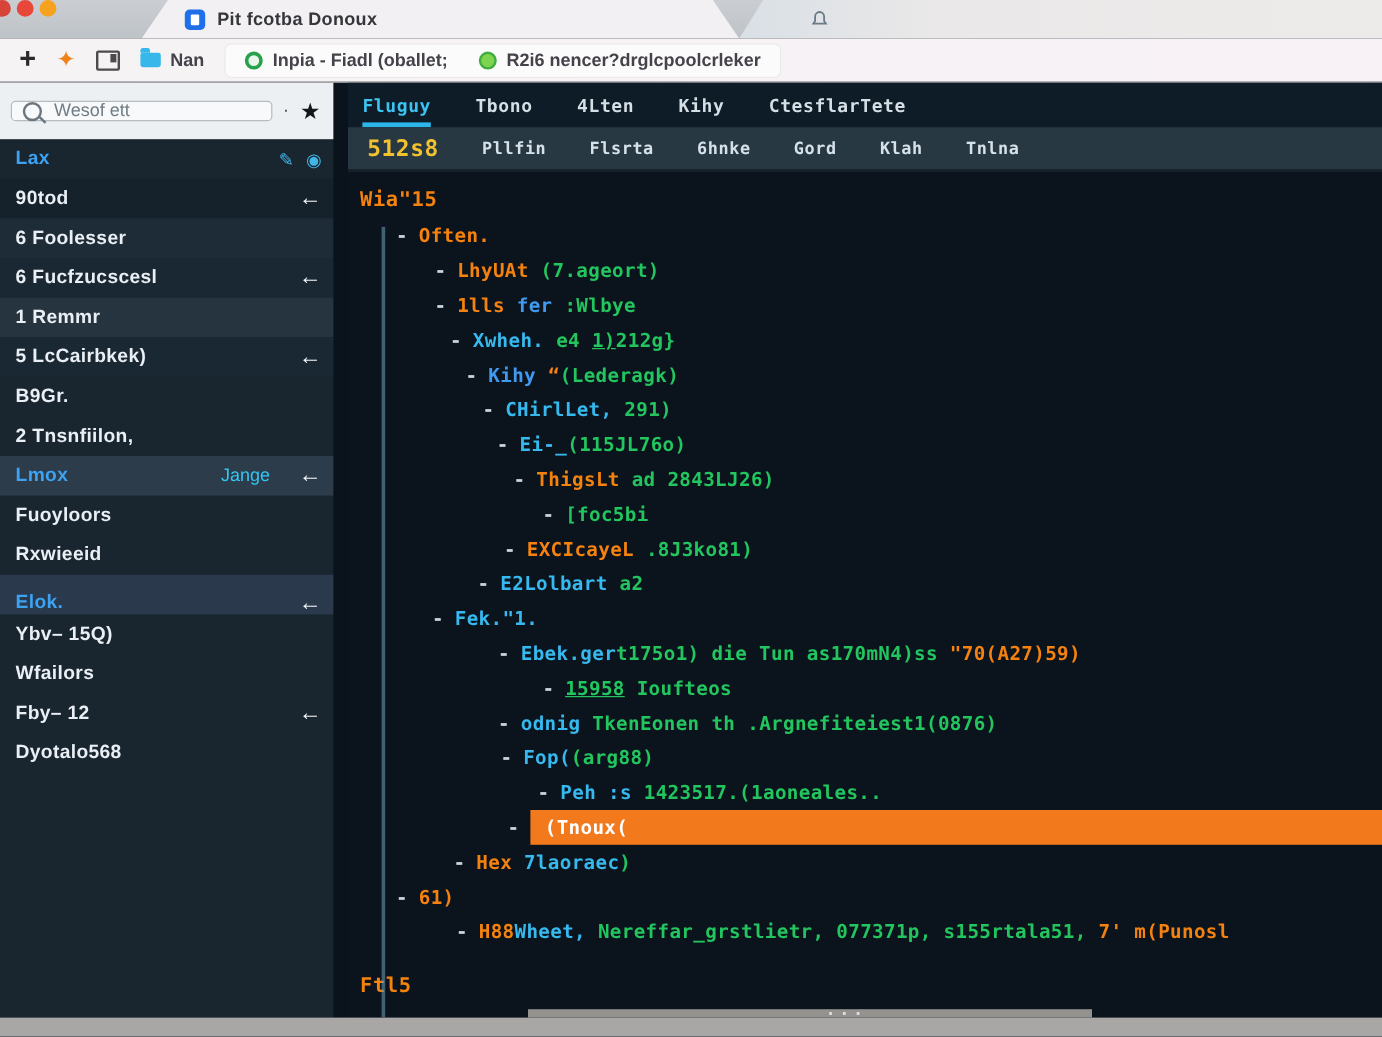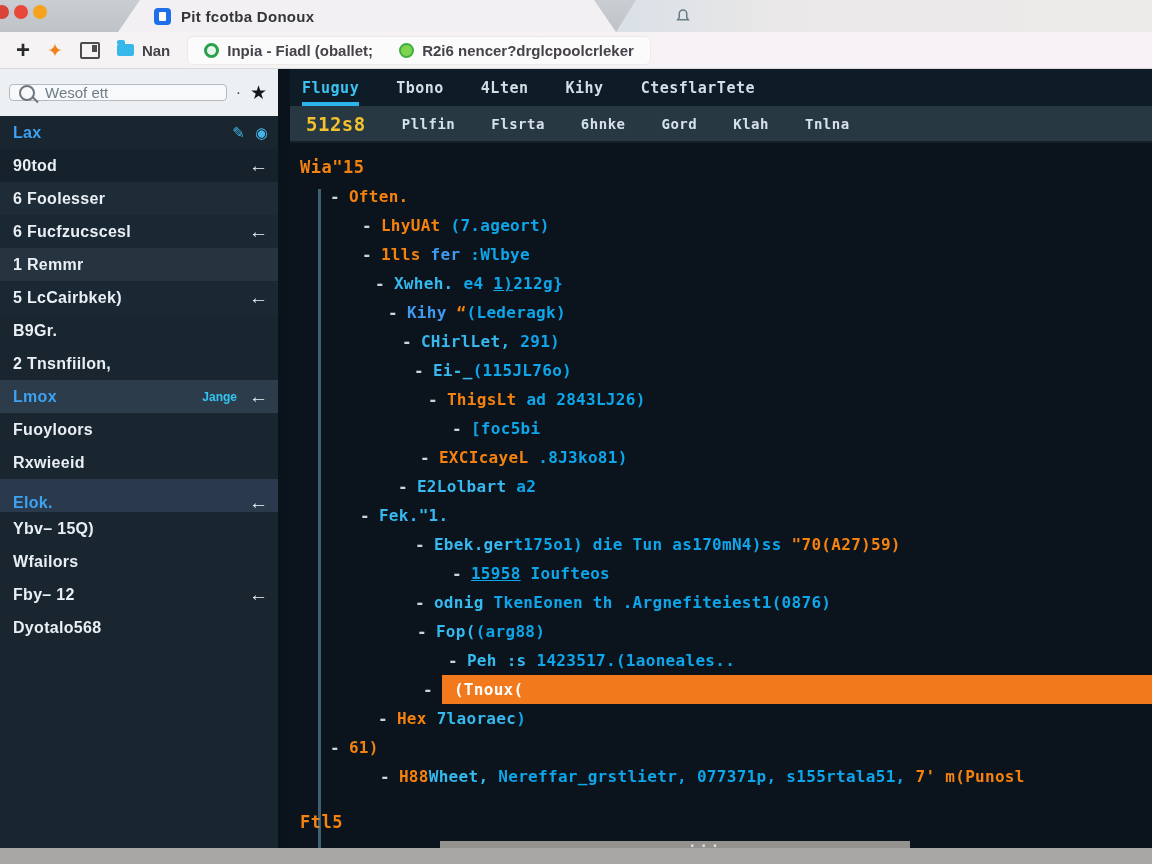--- a/index.html
+++ b/index.html
@@ -1,20 +1,20 @@
 <!DOCTYPE html>
 <html><head>
 <meta charset="utf-8">
 <style>
   html,body{margin:0;padding:0;}
   body{width:1152px;height:864px;overflow:hidden;position:relative;background:#0b141d;
        font-family:"Liberation Sans",sans-serif;}
 
   
-  .chrome-tabs{height:32px;background:linear-gradient(#caced3,#bec3c8);display:flex;align-items:center;}
+  .chrome-tabs{height:32px;background:linear-gradient(#caced3,#bec3c8);display:flex;align-items:flex-start;}
   .traffic{display:flex;gap:5px;align-items:center;width:118px;padding:0 0 9px 2px;box-sizing:border-box;}
   .tl{width:14px;height:14px;border-radius:50%;flex:none;}
   .tl1{background:#d94438;margin-left:-7px;}
   .tl2{background:#e8473a;}
   .tl3{background:#f6a21f;}
   .tab-active{width:498px;height:32px;background:#f2f0f2;clip-path:polygon(0 100%,22px 0,calc(100% - 22px) 0,100% 100%);
       display:flex;align-items:center;gap:10px;padding:0 36px;box-sizing:border-box;}
   .favicon{width:17px;height:17px;background:#1f6fe8;border-radius:4px;position:relative;flex:none;}
   .favicon::after{content:"";position:absolute;left:5px;top:4px;width:7px;height:9px;background:#fff;border-radius:1px;}
   .tab-title{font-size:15px;font-weight:700;color:#35353a;letter-spacing:.3px;white-space:nowrap;}
@@ -46,21 +46,21 @@
   .search-box input{border:none;outline:none;background:transparent;width:100%;
       font:15px "Liberation Sans",sans-serif;color:#3c444b;}
   .search-box input::placeholder{color:#707c86;}
   .sdot{color:#4a5258;font-size:16px;}
   .sstar{color:#15181b;font-size:19px;margin-right:2px;}
   .side-list{flex:1;}
   .srow{height:33px;display:flex;align-items:center;gap:8px;padding:0 10px 0 13px;box-sizing:border-box;}
   .slabel{flex:1;font-size:16px;font-weight:700;letter-spacing:.3px;white-space:nowrap;overflow:hidden;}
   .s-white{color:#e9eff4;}
   .s-blue{color:#3da2f2;}
-  .sbadge{color:#35c4f2;font-size:12px;font-weight:700;margin-right:4px;}
+  .sbadge{color:#35c4f2;font-size:15px;font-weight:400;margin-right:16px;}
   .sicon{color:#42b5e8;font-size:15px;margin-left:2px;}
   .sarrow{color:#f2f5f7;font-size:19px;font-weight:700;line-height:1;}
   .gap{width:12px;background:#0a131b;flex:none;}
 
   .main{flex:1;display:flex;flex-direction:column;background:#0b141d;min-width:0;}
   .mtabs{height:37px;background:#0e1c28;display:flex;align-items:flex-end;gap:37px;padding:0 12px;flex:none;}
   .mtab{font:700 15px "DejaVu Sans Mono",monospace;color:#d4dee5;padding-bottom:9px;letter-spacing:.5px;}
   .mtab.active{color:#3cc3f2;border-bottom:4px solid #2cb5ea;padding-bottom:5px;}
   .msubtabs{height:35px;background:#283843;display:flex;align-items:center;gap:36px;padding:0 16px;
       border-bottom:2px solid #141f28;flex:none;}
@@ -70,21 +70,21 @@
   .tree-wrap{position:relative;flex:1;padding-top:9px;overflow:hidden;}
   .guide{position:absolute;left:28px;top:46px;bottom:0;width:3px;background:rgba(112,160,184,.55);}
   .tree-header{color:#f5820f;font:700 17px "DejaVu Sans Mono",monospace;height:30px;line-height:30px;
       padding-left:10px;letter-spacing:.5px;}
   .trow{height:29px;line-height:29px;display:flex;align-items:center;white-space:pre;
       font:700 16px "DejaVu Sans Mono",monospace;letter-spacing:.3px;box-sizing:border-box;}
   .dash{color:#ccd5db;margin-right:9px;}
   .c-orange{color:#f5820f;}
   .c-cyan{color:#36b9ee;}
   .c-blue{color:#3f9af0;}
-  .c-white{color:#0ea5e9;}
+  .c-white{color:#22c55e;}
   .u{text-decoration:underline;}
   .hlbox{flex:1;background:#f2791c;color:#ffffff;height:29px;line-height:29px;padding-left:12px;}
   .h2{margin-top:16px;}
 
   
   .bottombar{position:absolute;left:0;right:0;bottom:0;height:16px;background:#a8a7a5;}
   .thumb{position:absolute;left:440px;top:-7px;width:470px;height:7px;background:#94928f;}
   .dots{position:absolute;left:688px;top:-14px;color:#d8dee2;font:700 14px "DejaVu Sans Mono",monospace;letter-spacing:3px;}
 </style>
 </head>

